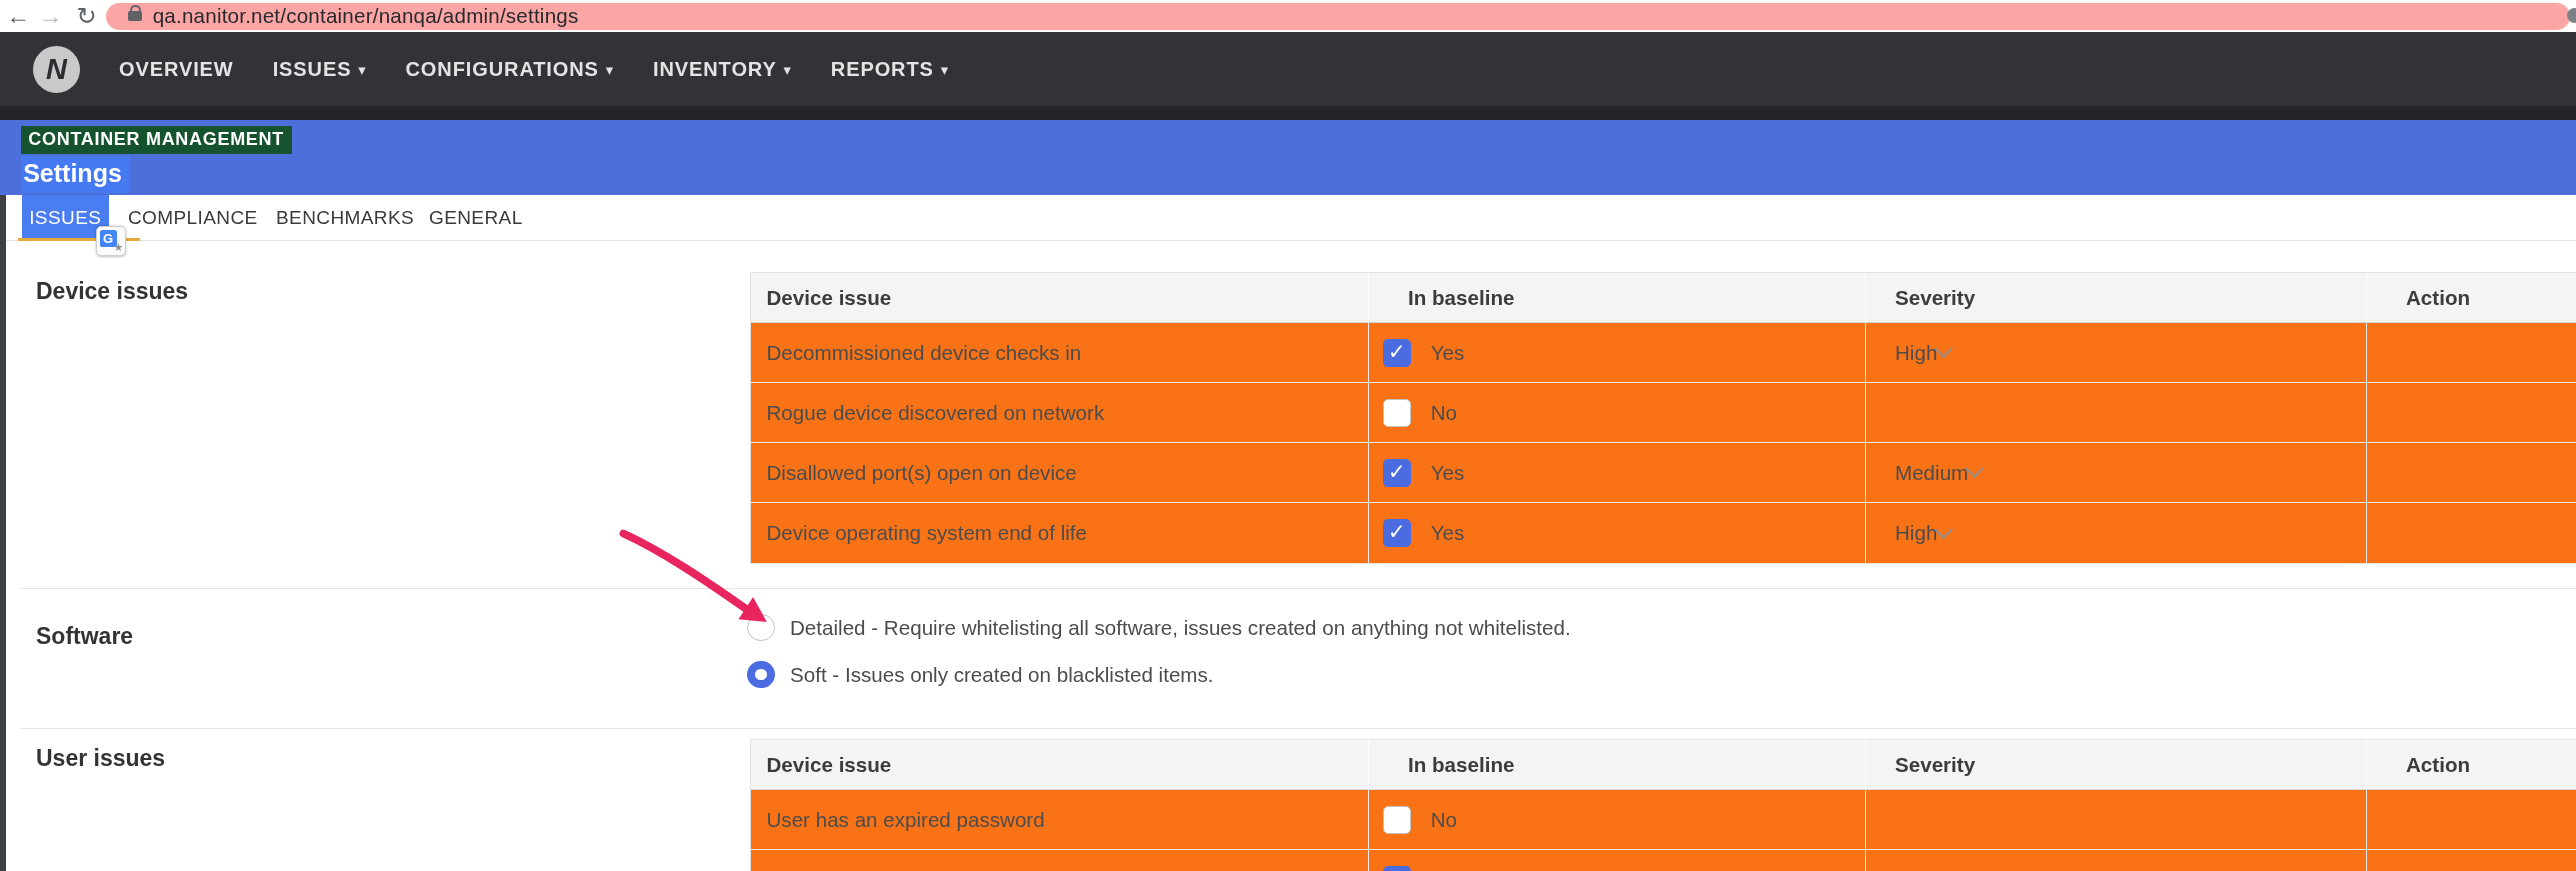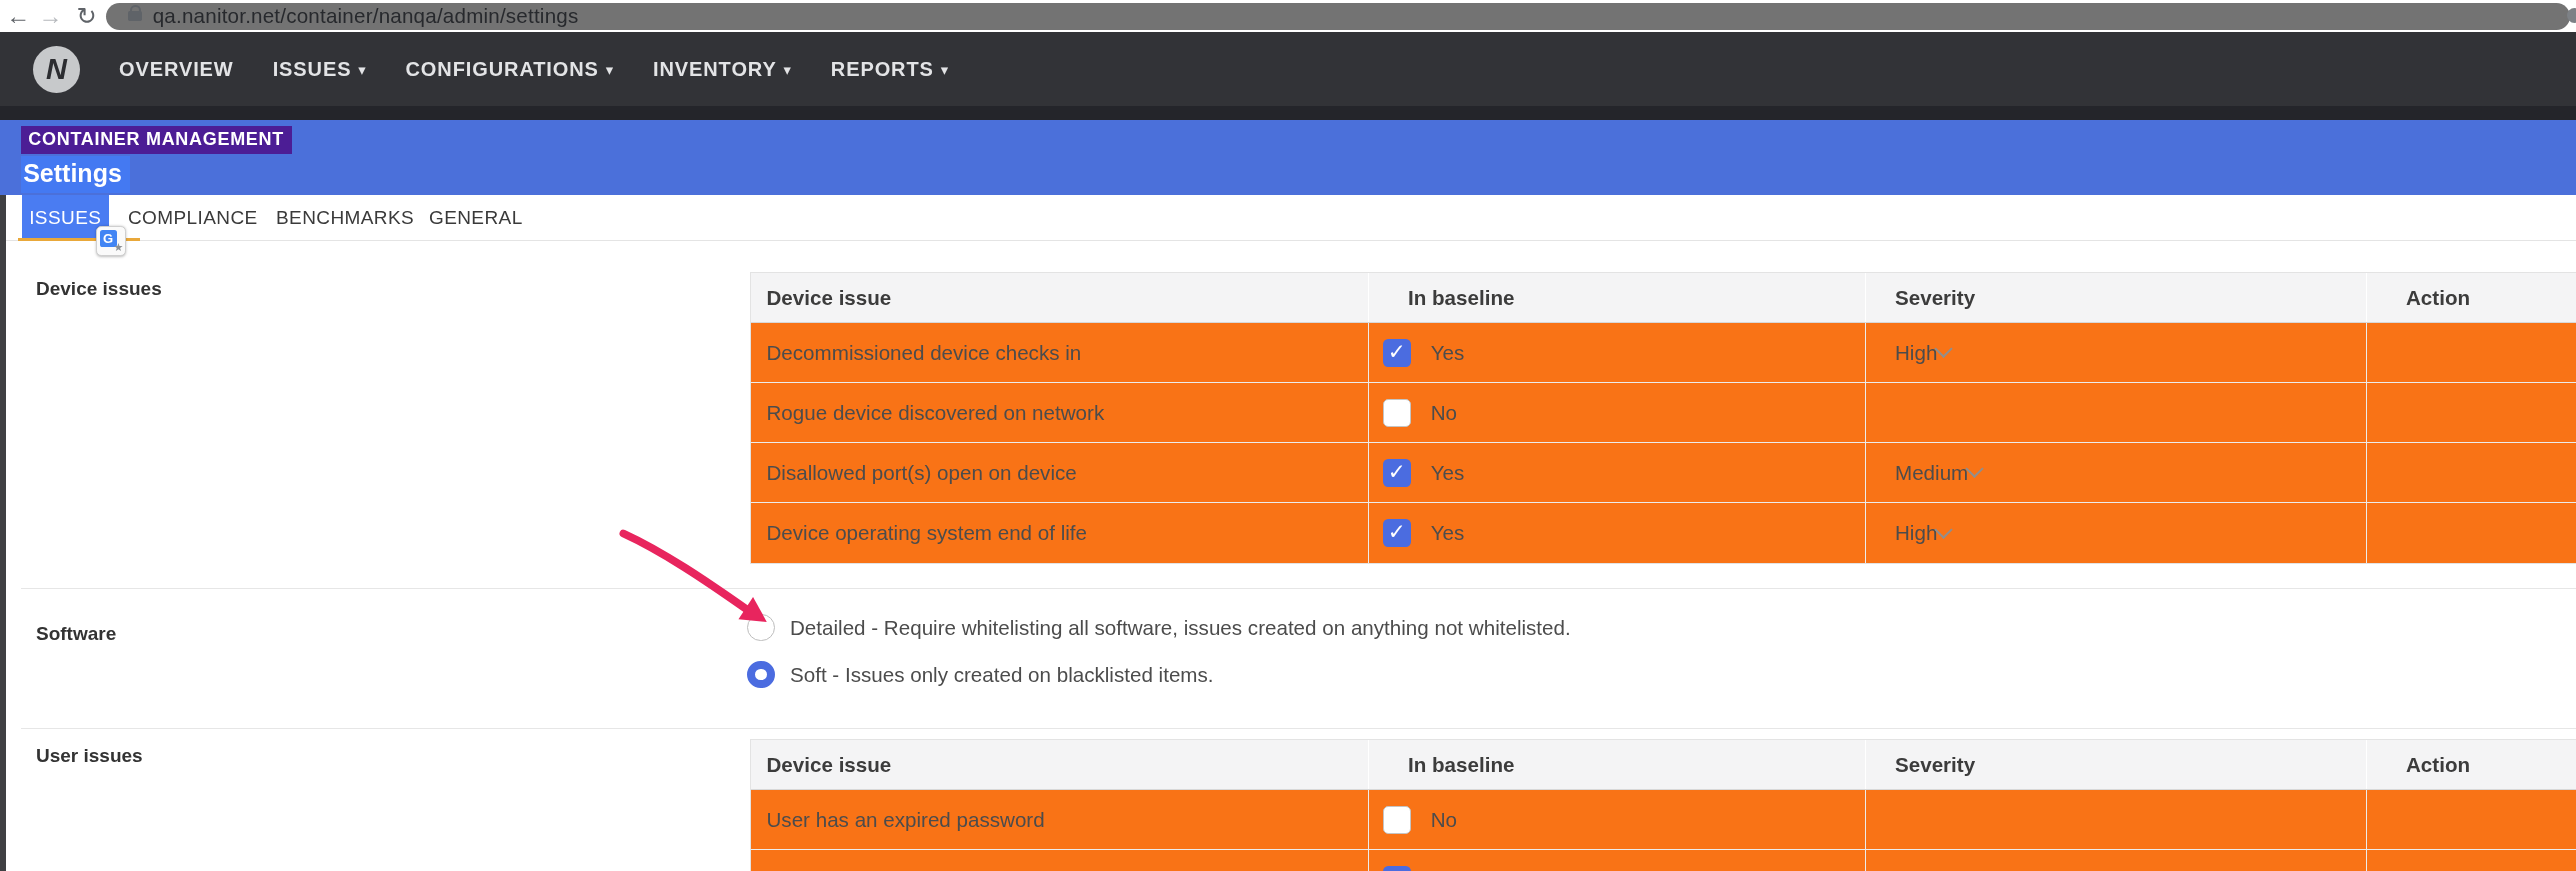--- a/index.html
+++ b/index.html
@@ -4,21 +4,21 @@
 <style>
   * { margin:0; padding:0; box-sizing:border-box; }
   html,body { width:2576px; height:872px; overflow:hidden; background:#fff;
               font-family:"Liberation Sans","DejaVu Sans",sans-serif; }
 
   
   #urlbar { position:absolute; left:0; top:0; width:2576px; height:32px; background:#fff; }
   .chrome-btn { position:absolute; top:0; height:32px; display:flex; align-items:center; justify-content:center;
                 font-size:24px; color:#5f6368; width:33px; }
   #fwd-btn { color:#b6b9bd; }
-  #address-bar { position:absolute; left:106px; top:2.6px; width:2464px; height:27px; background:#737373;
+  #address-bar { position:absolute; left:106px; top:2.6px; width:2464px; height:27px; background:#fca5a5;
                  border-radius:13.7px; display:flex; align-items:center; }
   #lock { width:13.7px; height:10.3px; background:#5f6368; border-radius:1.7px; margin-left:22px; position:relative; }
   #lock:before { content:""; position:absolute; left:1.7px; top:-6px; width:6.9px; height:6.9px;
                  border:2.6px solid #5f6368; border-bottom:none; border-radius:5.2px 5.2px 0 0; }
   #url-text { margin-left:11px; font-size:20.6px; color:#27292d; letter-spacing:0.2px; }
   #toolbar-partial-icon { position:absolute; right:-6px; top:7.7px; width:15.5px; height:15.5px; border-radius:50%; background:#7d8186; }
 
   
   #topnav { position:absolute; left:0; top:32px; width:2576px; height:75px; background:#323337;
             display:flex; align-items:center; }
@@ -26,42 +26,42 @@
               display:flex; align-items:center; justify-content:center;
               color:#2c2d31; font-weight:bold; font-style:italic; font-size:29px; }
   .nav-item { color:#e3e4e6; font-weight:bold; font-size:20px; letter-spacing:0.9px; margin-left:39px;
               display:flex; align-items:center; cursor:default; }
   .nav-item:first-of-type { margin-left:75px; }
   .caret { font-size:14.6px; margin-left:6.9px; color:#e3e4e6; }
   #nav-shadow { position:absolute; left:0; top:106px; width:2576px; height:13.7px; background:#24252a; }
 
   
   #page-header { position:absolute; left:0; top:120px; width:2576px; height:75px; background:#4b70da; }
-  #eyebrow { position:absolute; left:20.6px; top:6px; background:#4c1d95; color:#fff;
+  #eyebrow { position:absolute; left:20.6px; top:6px; background:#14532d; color:#fff;
              font-size:18px; font-weight:bold; letter-spacing:0.7px; padding:3.4px 7.7px; }
   #page-title { position:absolute; left:20.6px; top:36px; background:#4479f2; color:#ffffff;
                 font-size:25px; font-weight:bold; padding:2.6px 8.6px 5.2px 2.6px; }
 
   
   #tabrow { position:absolute; left:0; top:195px; width:2576px; height:46px; background:#fff;
             border-bottom:0.9px solid #e4e4e4; }
   .tab { position:absolute; top:0; height:46px; display:flex; align-items:center;
          font-size:19px; letter-spacing:0.4px; color:#3a3a3a; font-weight:normal; }
   .tab.active { background:#4a7cf2; color:#fff; padding:0 7.7px; }
   #tab-underline { position:absolute; left:18px; top:43px; width:122px; height:6px; background:#e9a83a; }
   #translate-badge { position:absolute; left:96px; top:226px; width:30px; height:30px; background:#fafafa;
                      border:0.9px solid #cfcfcf; border-radius:5.2px; box-shadow:0 0.9px 2.6px rgba(0,0,0,.25); z-index:6; }
   #translate-g { position:absolute; left:2.6px; top:3.4px; width:17px; height:17px; background:#4285f4; border-radius:2.6px;
                  color:#fff; font-size:13px; font-weight:bold; display:flex; align-items:center; justify-content:center; }
   #translate-star { position:absolute; right:1.7px; bottom:0.9px; font-size:11px; color:#8d9196; }
 
   
   #content { position:absolute; left:0; top:241px; width:2576px; height:630px; background:#fff; }
   #left-edge { position:absolute; left:0; top:195px; width:6px; height:677px; background:#3f4043; z-index:7; }
-  .section-heading { position:absolute; left:36px; font-size:19px; font-weight:bold; color:#333; }
+  .section-heading { position:absolute; left:36px; font-size:23px; font-weight:bold; color:#333; }
   .section-divider { position:absolute; left:20.6px; width:2555px; height:0.9px; background:#e6e6e6; }
 
   
   .issues-table { position:absolute; left:750px; width:2026px; border:0.9px solid #e3e3e3; border-right:none; background:#fff; }
   .thead { display:flex; height:50px; background:#f4f4f5; border-bottom:0.9px solid #d8d8d8; }
   .th { display:flex; align-items:center; font-size:20.6px; font-weight:bold; color:#3c3c3c; }
   .col1 { width:617px; padding-left:15.5px; }
   .col2 { width:497px; padding-left:39px; }
   .col3 { width:501px; padding-left:29px; }
   .col4 { flex:1; padding-left:39px; }

